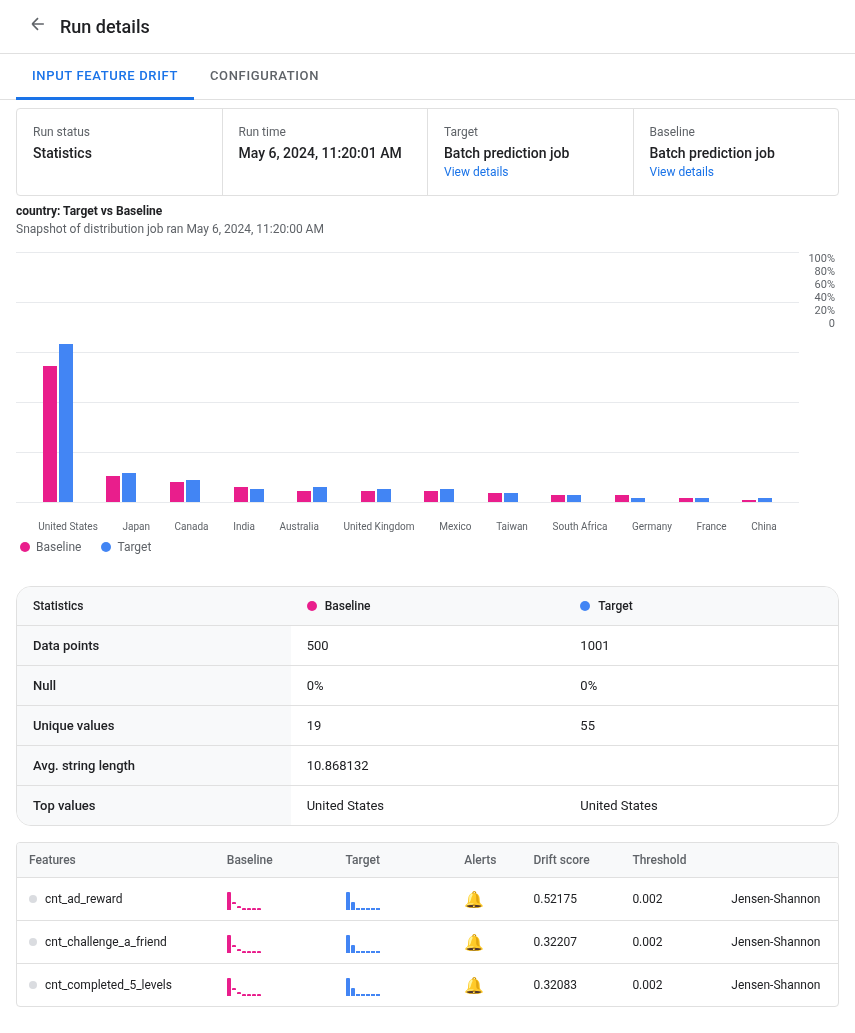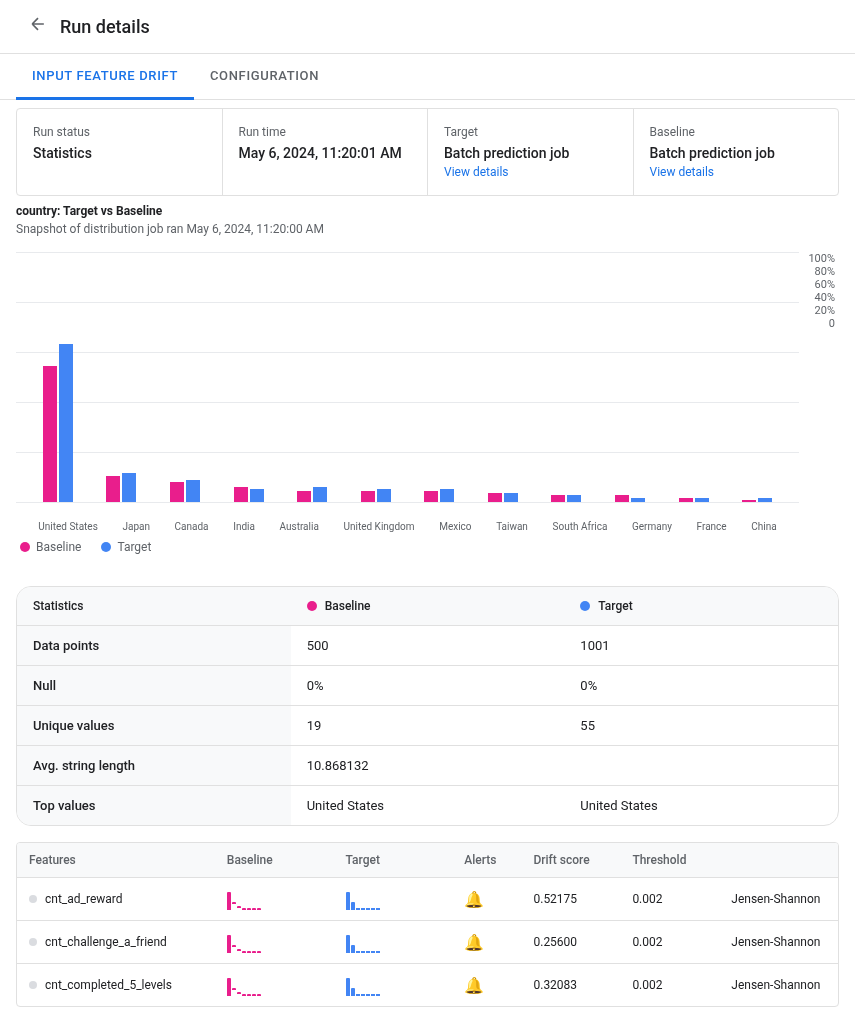--- a/index.html
+++ b/index.html
@@ -352,21 +352,21 @@
     <div style="width:4px;height:2px;border-top:2px dashed #4285f4;"></div>
     <div style="width:4px;height:2px;border-top:2px dashed #4285f4;"></div>
     <div style="width:4px;height:2px;border-top:2px dashed #4285f4;"></div>
     <div style="width:4px;height:2px;border-top:2px dashed #4285f4;"></div>
     <div style="width:4px;height:2px;border-top:2px dashed #4285f4;"></div>
   </div>
           </div>
     <div class="features-cell">
       <span class="alert-icon">🔔</span>
     </div>
-    <div class="features-cell">0.25600</div>
+    <div class="features-cell">0.32207</div>
     <div class="features-cell">0.002</div>
     <div class="features-cell">Jensen-Shannon</div>
   </div>
         <div class="features-row">
     <div class="features-cell">
       <div class="feature-name">
         <div class="feature-dot"></div>
         <span>cnt_completed_5_levels</span>
       </div>
     </div>

